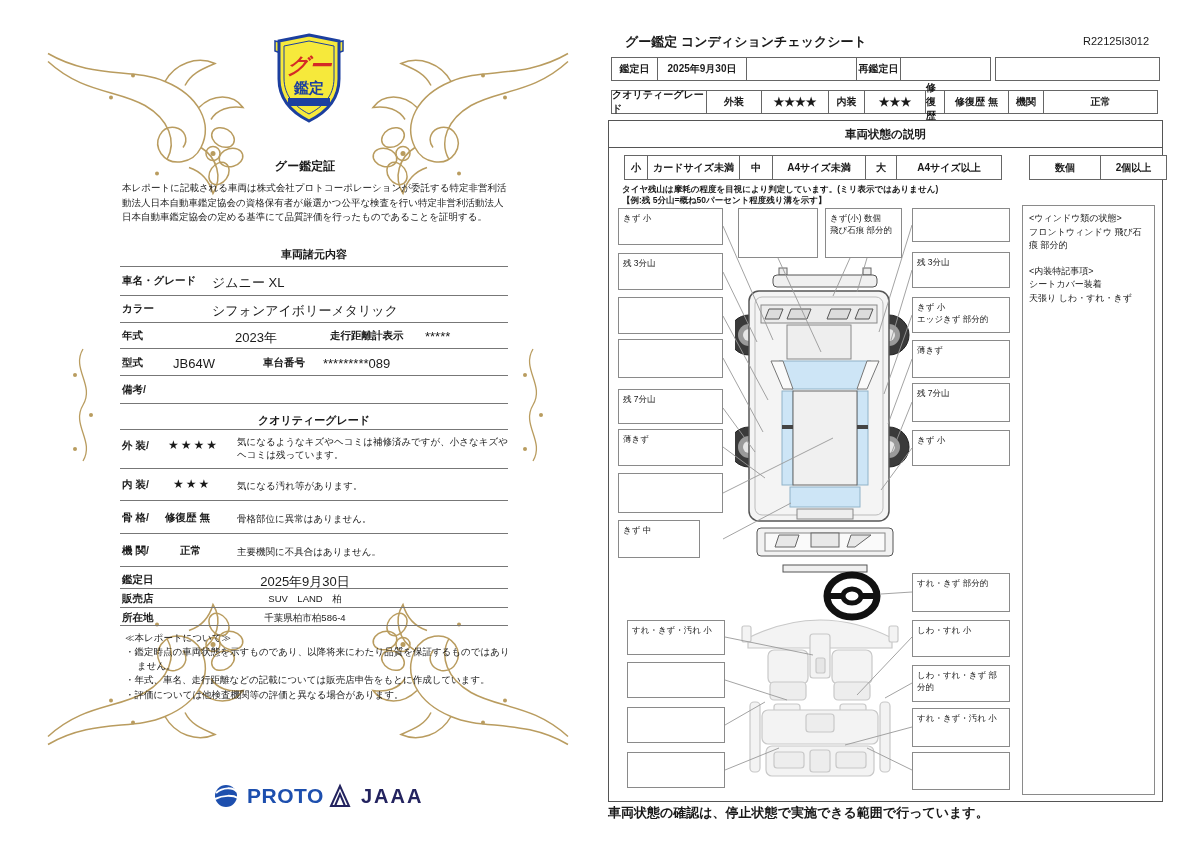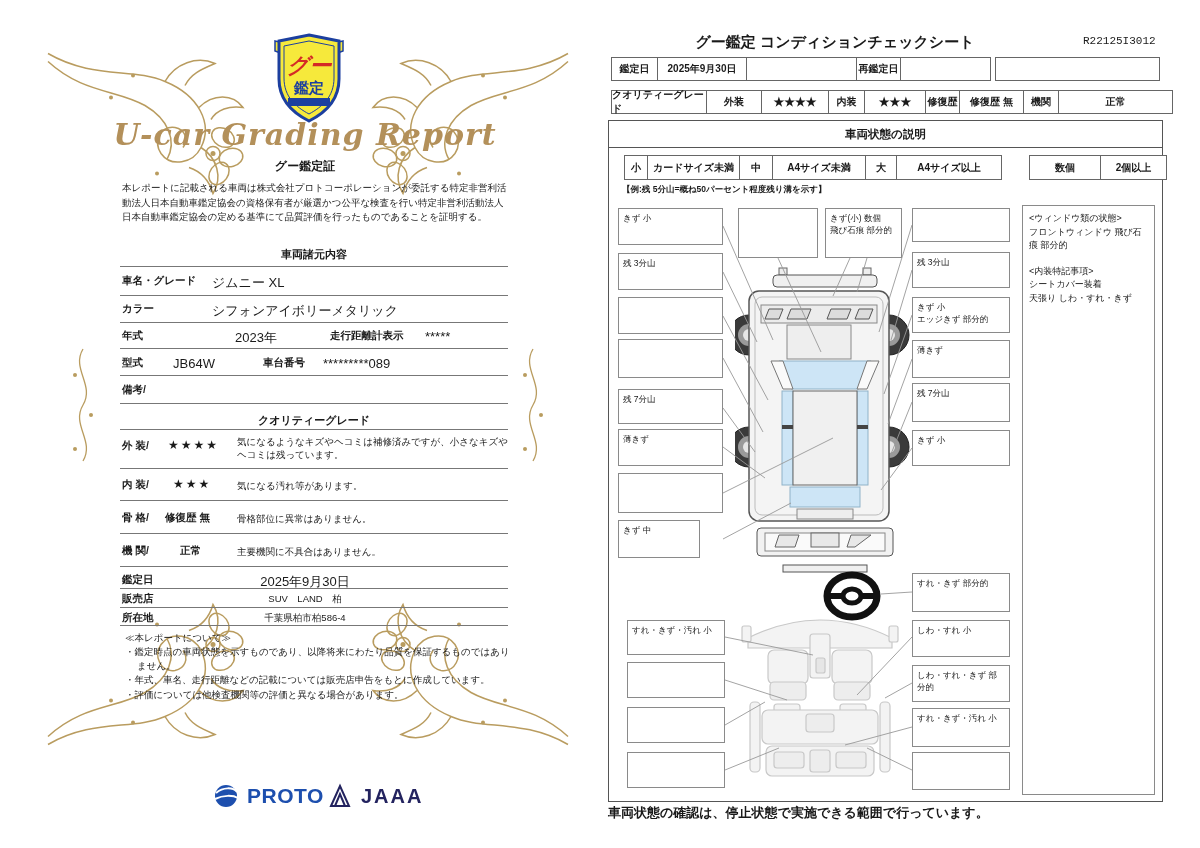--- a/index.html
+++ b/index.html
@@ -19,22 +19,22 @@
   .val{font-weight:500;font-size:13px;}
   .stars{font-size:12px;letter-spacing:2px;font-weight:400;}
   .desc{font-size:9.5px;line-height:1.4;font-weight:500;}
   .about{font-size:9.5px;line-height:1.45;font-weight:500;}
   .about-item{padding-left:12px;text-indent:-12px;margin-bottom:1px;}
   .logo-row{display:flex;align-items:center;gap:8px;}
   .proto-text{font-weight:700;font-size:21px;color:#1d4fae;letter-spacing:.5px;}
   .jaaa-text{font-weight:700;font-size:20px;color:#23235f;letter-spacing:2px;}
   
   #rp{left:605px;top:25px;width:560px;height:815px;}
-  .rp-title{font-weight:700;font-size:15px;text-align:center;}
-  .rp-no{font-size:11px;font-weight:500;font-family:Liberation Mono, monospace;}
+  .rp-title{font-weight:700;font-size:13px;}
+  .rp-no{font-size:11px;font-weight:500;}
   .trow{position:absolute;display:flex;}
   .cell{border:1px solid #666;margin-left:-1px;display:flex;align-items:center;
         justify-content:center;font-size:10px;font-weight:600;background:#fff;box-sizing:border-box;}
   .cell:first-child{margin-left:0;}
   .mainbox{position:absolute;border:1.5px solid #555;background:#fff;}
   .mainbox-title{height:26px;border-bottom:1.5px solid #555;display:flex;align-items:center;
                  justify-content:center;font-weight:700;font-size:11.5px;}
   .abox{position:absolute;border:1px solid #8a8a8a;background:#fff;font-size:8.5px;
         font-weight:500;line-height:1.45;padding:3px 4px;white-space:pre-line;box-sizing:border-box;}
   .notes-panel{position:absolute;border:1px solid #8a8a8a;background:#fff;font-size:9px;
@@ -98,21 +98,20 @@
   <svg class="abs" style="left:238px;top:8px" width="72" height="92" viewBox="0 0 72 92">
     <path d="M2,8 L20,12 L18,24 L2,18 Z" fill="#f6e93b" stroke="#1c3f9f" stroke-width="1.5"></path>
     <path d="M70,8 L52,12 L54,24 L70,18 Z" fill="#f6e93b" stroke="#1c3f9f" stroke-width="1.5"></path>
     <path d="M36,2 L66,8 L66,46 C66,68 52,80 36,88 C20,80 6,68 6,46 L6,8 Z" fill="#f6e93b" stroke="#1c3f9f" stroke-width="3"></path>
     <path d="M36,8 L61,13 L61,45 C61,64 49,74 36,81 C23,74 11,64 11,45 L11,13 Z" fill="none" stroke="#1c3f9f" stroke-width="1"></path>
     <text x="36" y="40" text-anchor="middle" font-size="22" font-weight="bold" font-style="italic" fill="#d42a26" font-family="Liberation Sans,sans-serif">グー</text>
     <text x="36" y="60" text-anchor="middle" font-size="15" font-weight="bold" fill="#1c3f9f" font-family="Liberation Sans,sans-serif">鑑定</text>
     <rect x="15" y="65" width="42" height="8" fill="#1c3f9f"></rect>
   </svg>
 
-  <div class="abs lp-title" style="left:60px;top:92px;width:420px">U-car Grading Report</div>
   <div class="abs lp-intro" style="left:87px;top:156px;width:388px">本レポートに記載される車両は株式会社プロトコーポレーションが委託する特定非営利活動法人日本自動車鑑定協会の資格保有者が厳選かつ公平な検査を行い特定非営利活動法人日本自動車鑑定協会の定める基準にて品質評価を行ったものであることを証明する。</div>
   <div class="abs lp-sub" style="left:60px;top:133px;width:420px">グー鑑定証</div>
 
   <div class="abs sec-title" style="left:85px;top:222px;width:388px">車両諸元内容</div>
   <div class="rule" style="top:241px"></div>
   <div class="abs lbl" style="left:87px;top:249px">車名・グレード</div>
   <div class="abs val" style="left:177px;top:249px">ジムニー XL</div>
   <div class="rule" style="top:270px"></div>
   <div class="abs lbl" style="left:87px;top:277px">カラー</div>
   <div class="abs val" style="left:177px;top:277px">シフォンアイボリーメタリック</div>
@@ -196,21 +195,21 @@
     <div class="cell" style="width:91px"></div>
     <div class="cell" style="width:165px;margin-left:4px"></div>
   </div>
 
   <div class="trow" style="left:6px;top:65px;height:24px">
     <div class="cell" style="width:96px">クオリティーグレード</div>
     <div class="cell" style="width:56px">外装</div>
     <div class="cell" style="width:68px;font-size:12px">★★★★</div>
     <div class="cell" style="width:37px">内装</div>
     <div class="cell" style="width:62px;font-size:12px">★★★</div>
-    <div class="cell" style="width:35px">修復歴</div>
+    <div class="cell" style="width:20px">修復歴</div>
     <div class="cell" style="width:65px">修復歴 無</div>
     <div class="cell" style="width:36px">機関</div>
     <div class="cell" style="width:115px">正常</div>
   </div>
 
   <div class="mainbox" style="left:3px;top:95px;width:553px;height:680px">
     <div class="mainbox-title">車両状態の説明</div>
   </div>
 
   <div class="trow" style="left:19px;top:130px;height:25px">
@@ -220,20 +219,21 @@
     <div class="cell" style="width:94px">A4サイズ未満</div>
     <div class="cell" style="width:32px">大</div>
     <div class="cell" style="width:106px">A4サイズ以上</div>
   </div>
   <div class="trow" style="left:424px;top:130px;height:25px">
     <div class="cell" style="width:72px">数個</div>
     <div class="cell" style="width:67px">2個以上</div>
   </div>
 
   <div class="abs tire-note" style="left:17px;top:159px;width:400px">
+    <div>タイヤ残山は摩耗の程度を目視により判定しています。(ミリ表示ではありません)</div>
     <div>【例:残 5分山=概ね50パーセント程度残り溝を示す】</div>
   </div>
 
   <svg class="abs" style="left:130px;top:200px" width="180" height="350" viewBox="0 0 180 350">
 
     <g>
       <g transform="translate(14,110)">
             <circle r="20" fill="#3a3a3a" stroke="#222"></circle>
             <circle r="11" fill="#9a9a9a"></circle>
             <circle r="6" fill="#e6e6e6"></circle>

